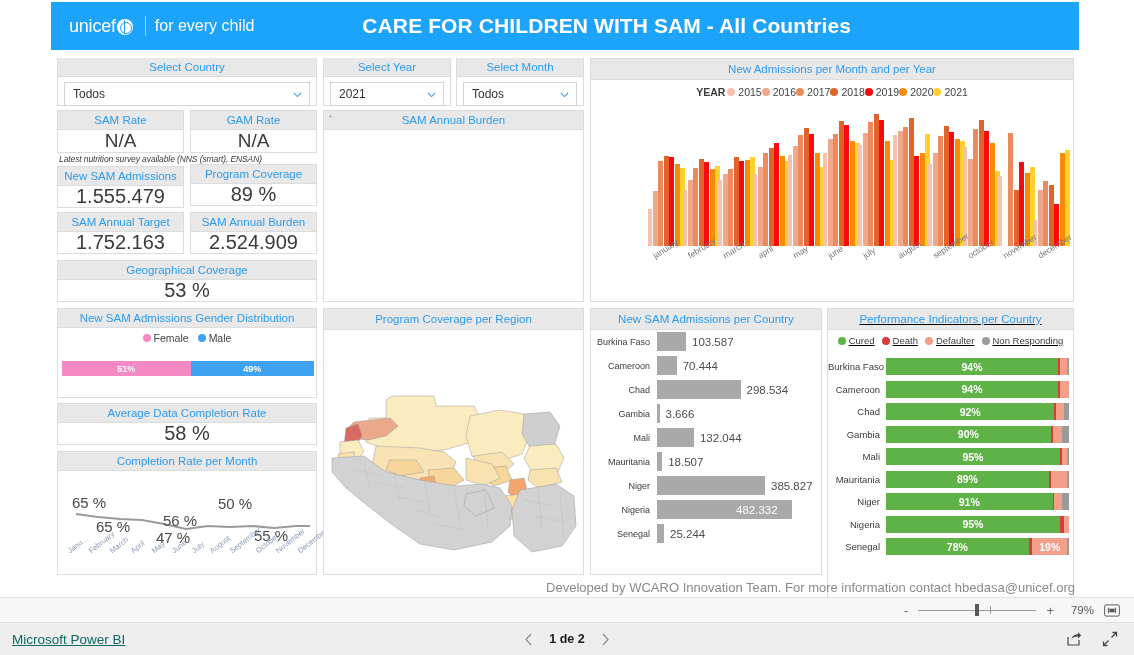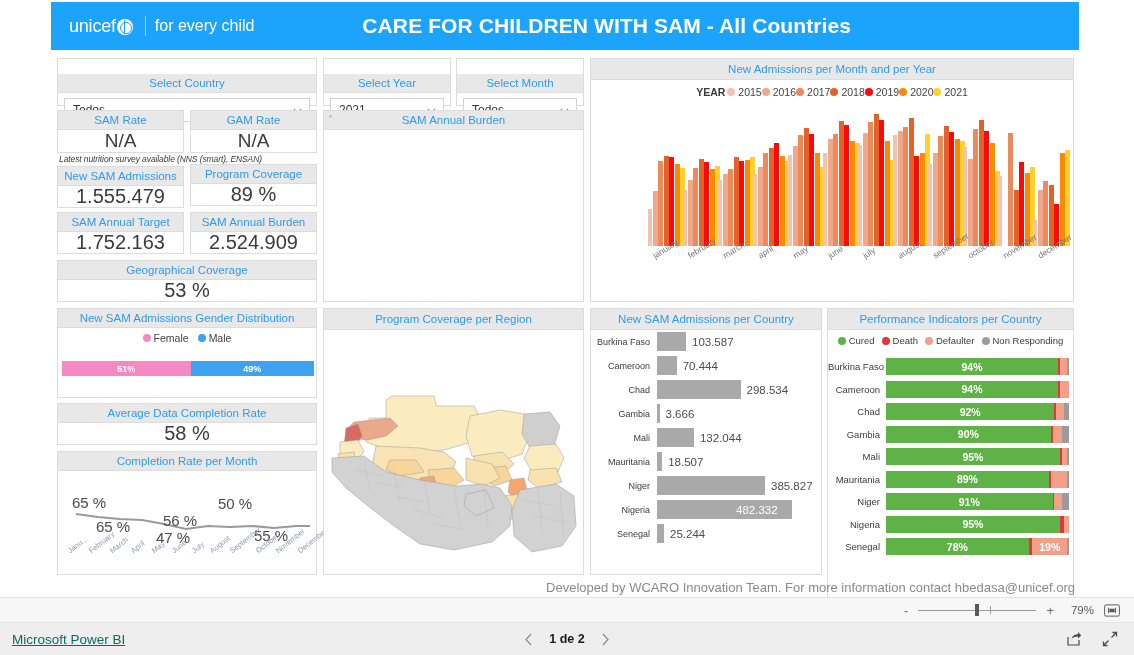--- a/index.html
+++ b/index.html
@@ -69,21 +69,21 @@
     white-space:nowrap; overflow:hidden;
   }
   .card-val {
     display:flex; align-items:center; justify-content:center;
     color:#3b3b3b; font-size:19px; font-weight:400;
   }
 
   
   .slicer-box {
     position:absolute; border:1px solid #dcdcdc; background:#ffffff;
-    padding:20px 6px 6px 6px;
+    padding:4px 6px 6px 6px;
   }
   .slicer-hd {
     height:19px; background:#e8e8e8; color:#2E9BF0; font-size:11.5px;
     text-align:center; line-height:19px; margin:-5px -6px 5px -6px;
     border-bottom:1px solid #dcdcdc;
   }
   .slicer-ctl {
     height:24px; border:1px solid #d3d3d3; background:#fff;
     display:flex; align-items:center; padding:0 6px 0 8px;
     font-size:12px; color:#333;
@@ -581,21 +581,21 @@
               <div class="ca-val inside">482.332</div>
             </div>
             <div class="ca-row" style="top: 192px;">
               <div class="ca-name">Senegal</div>
               <div class="ca-bar" style="width: 7.06555px; background: rgb(169, 169, 169);"></div>
               <div class="ca-val">25.244</div>
             </div>
           </div>
     </div>
 
-    <div class="tile" style="left:776px; top:306px; width:247px; height:341px;">
+    <div class="tile" style="left:776px; top:306px; width:247px; height:341px;text-decoration:underline;">
       <div class="tile-hd tall">Performance Indicators per Country</div>
       <div class="tile-body" style="height:244px;">
         <div class="pi-legend">
           <span class="lg-item">
             <span class="dot" style="background:#5FB246;"></span>
             <span>Cured</span>
               </span>
           <span class="lg-item">
             <span class="dot" style="background:#D93A3A;"></span>
             <span>Death</span>

